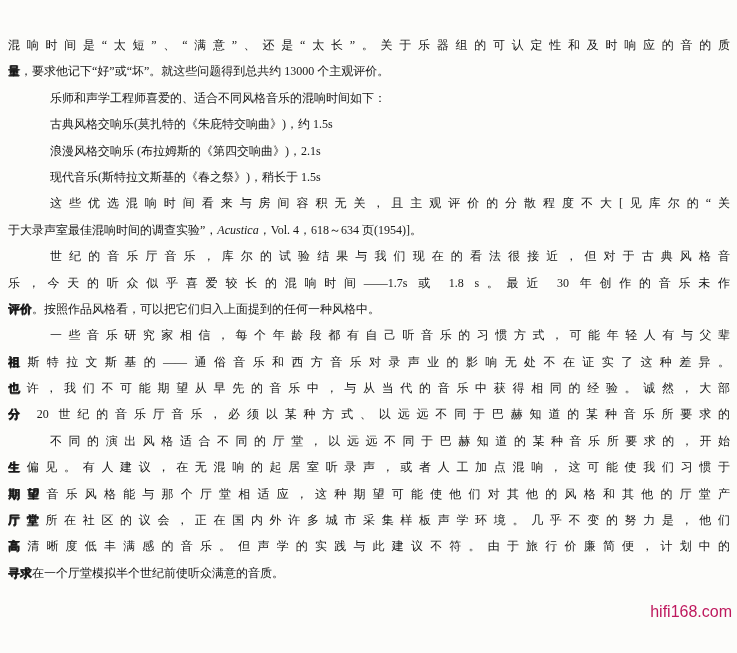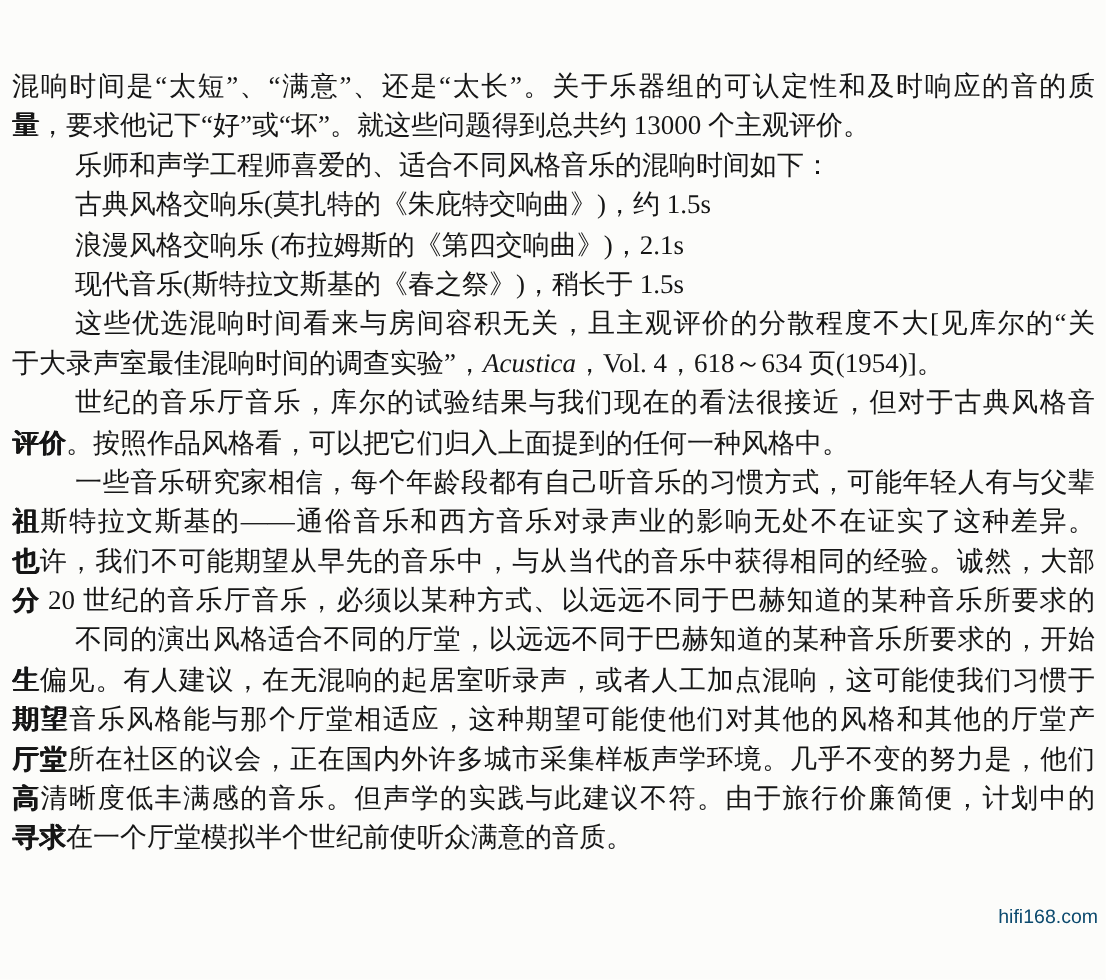--- a/index.html
+++ b/index.html
@@ -13,24 +13,24 @@
     position: absolute;
     inset: 0;
     width: 737px;
     height: 653px;
     background: #fcfcfa;
     font-family: "Liberation Serif", "DejaVu Serif", serif;
   }
   .doc {
     position: absolute;
     left: 8px;
-    top: 44px;
+    top: 32px;
     width: 722px;
     color: #161616;
-    font-size: 18px;
+    font-size: 12px;
     line-height: 26.4px;
     overflow: hidden;
   }
   .line {
     box-sizing: border-box;
     width: 722px;
     height: 26.4px;
     white-space: nowrap;
     text-align: left;
   }
@@ -47,38 +47,39 @@
     font-style: italic;
   }
   .smear {
     text-shadow: 0.8px 0 0 currentColor, 0 0.6px 0 currentColor, -0.4px 0 0 currentColor;
   }
   .watermark {
     position: absolute;
     top: 603px;
     right: 5px;
     font-family: "Liberation Sans", "DejaVu Sans", sans-serif;
-    font-size: 13px;
-    color: #0c4a6e;
+    font-size: 16px;
+    color: #be185d;
   }
 </style>
 </head>
 <body>
 
 <div class="page">
   <div class="doc" id="doc">
       <div class="line fill"><span>混响时间是“太短”、“满意”、还是“太长”。关于乐器组的可认定性和及时响应的音的质</span></div>
       <div class="line"><span class="smear">量</span><span>，要求他记下“好”或“坏”。就这些问题得到总共约 13000 个主观评价。</span></div>
       <div class="line indent"><span>乐师和声学工程师喜爱的、适合不同风格音乐的混响时间如下：</span></div>
       <div class="line indent"><span>古典风格交响乐(莫扎特的《朱庇特交响曲》)，约 1.5s</span></div>
       <div class="line indent"><span>浪漫风格交响乐 (布拉姆斯的《第四交响曲》)，2.1s</span></div>
       <div class="line indent"><span>现代音乐(斯特拉文斯基的《春之祭》)，稍长于 1.5s</span></div>
       <div class="line fill indent"><span>这些优选混响时间看来与房间容积无关，且主观评价的分散程度不大[见库尔的“关</span></div>
       <div class="line"><span>于大录声室最佳混响时间的调查实验”，</span><span class="it">Acustica</span><span>，Vol. 4，618～634 页(1954)]。</span></div>
       <div class="line fill indent"><span>世纪的音乐厅音乐，库尔的试验结果与我们现在的看法很接近，但对于古典风格音</span></div>
+      <div class="line fill"><span>乐，今天的听众似乎喜爱较长的混响时间——1.7s 或 1.8 s。最近 30 年创作的音乐未作</span></div>
       <div class="line"><span class="smear">评价</span><span>。按照作品风格看，可以把它们归入上面提到的任何一种风格中。</span></div>
       <div class="line fill indent"><span>一些音乐研究家相信，每个年龄段都有自己听音乐的习惯方式，可能年轻人有与父辈</span></div>
       <div class="line fill"><span class="smear">祖</span><span>斯特拉文斯基的——通俗音乐和西方音乐对录声业的影响无处不在证实了这种差异。</span></div>
       <div class="line fill"><span class="smear">也</span><span>许，我们不可能期望从早先的音乐中，与从当代的音乐中获得相同的经验。诚然，大部</span></div>
       <div class="line fill"><span class="smear">分</span><span> 20 世纪的音乐厅音乐，必须以某种方式、以远远不同于巴赫知道的某种音乐所要求的</span></div>
       <div class="line fill indent"><span>不同的演出风格适合不同的厅堂，以远远不同于巴赫知道的某种音乐所要求的，开始</span></div>
       <div class="line fill"><span class="smear">生</span><span>偏见。有人建议，在无混响的起居室听录声，或者人工加点混响，这可能使我们习惯于</span></div>
       <div class="line fill"><span class="smear">期望</span><span>音乐风格能与那个厅堂相适应，这种期望可能使他们对其他的风格和其他的厅堂产</span></div>
       <div class="line fill"><span class="smear">厅堂</span><span>所在社区的议会，正在国内外许多城市采集样板声学环境。几乎不变的努力是，他们</span></div>
       <div class="line fill"><span class="smear">高</span><span>清晰度低丰满感的音乐。但声学的实践与此建议不符。由于旅行价廉简便，计划中的</span></div>

